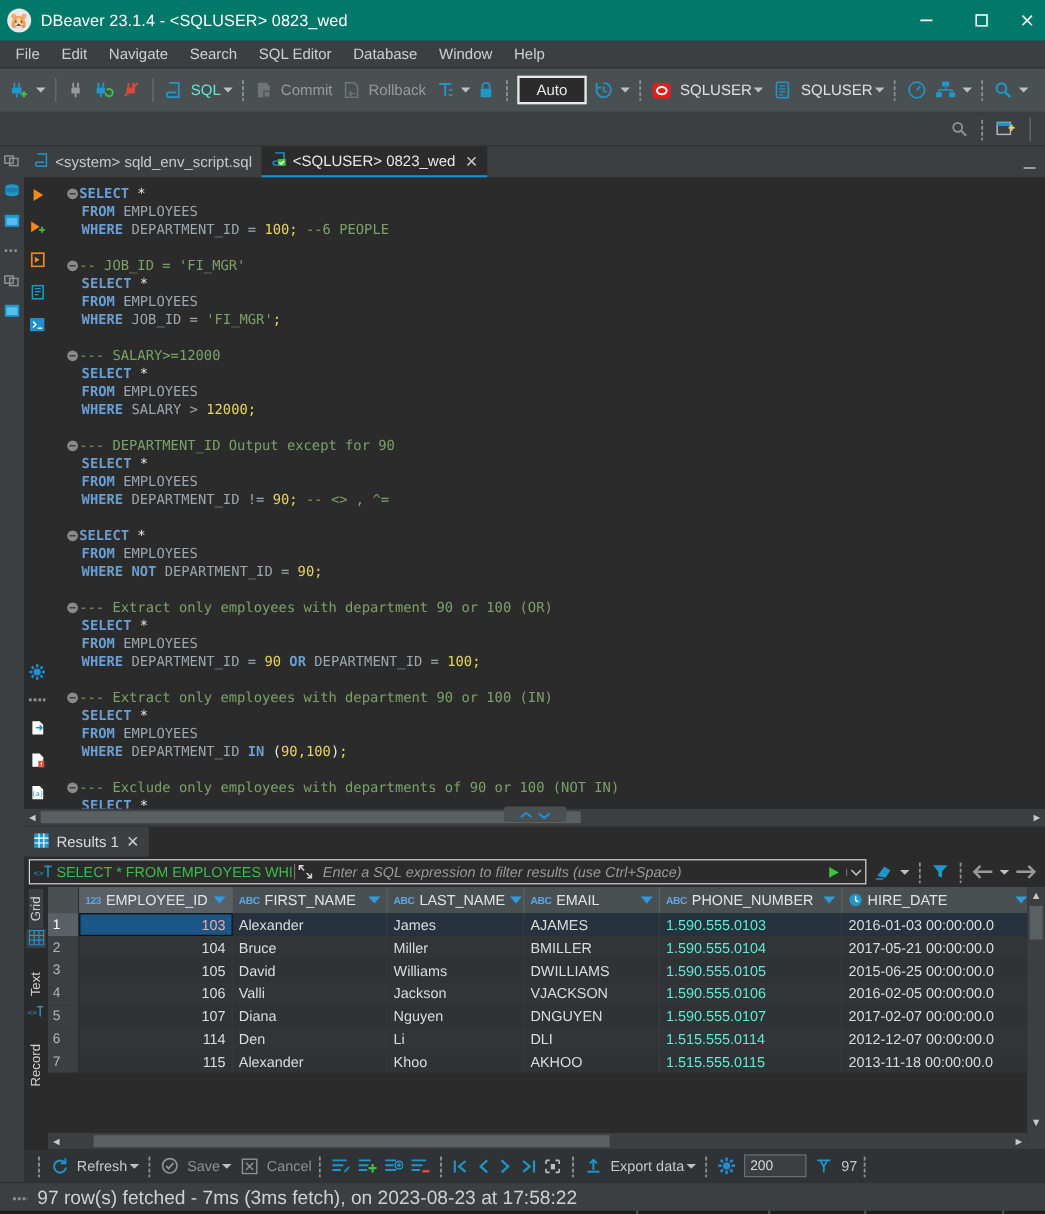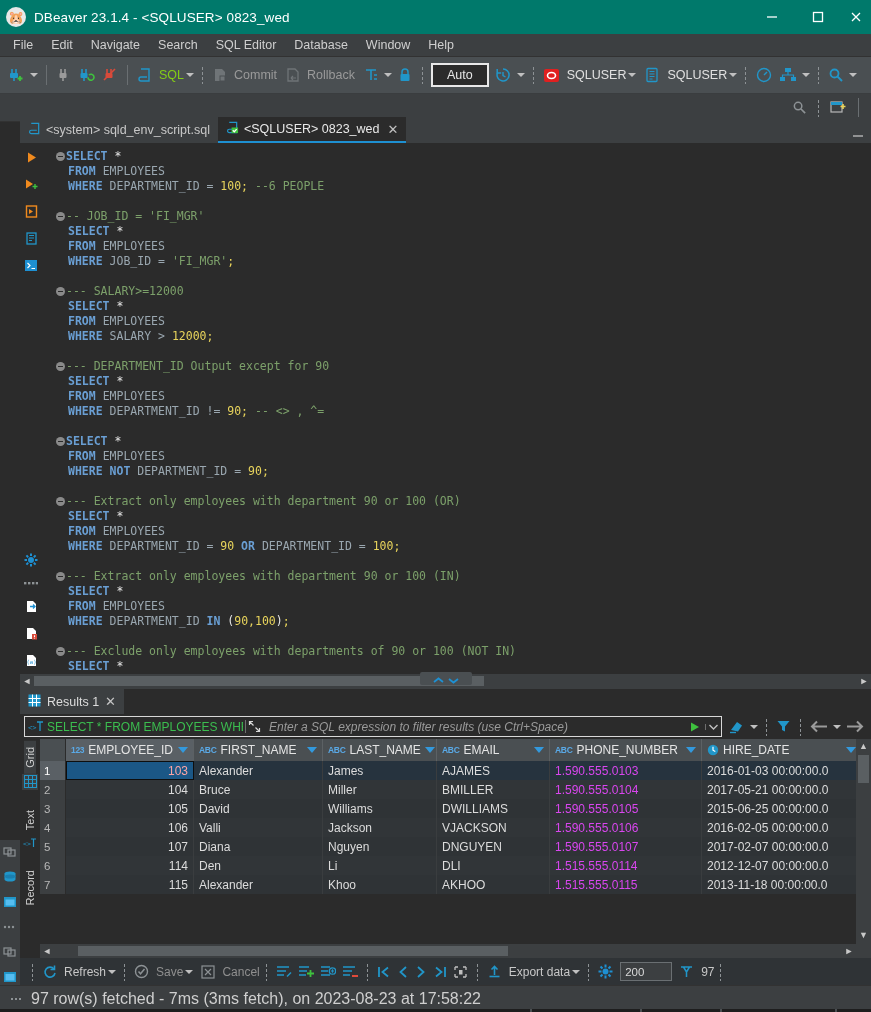--- a/index.html
+++ b/index.html
@@ -40,21 +40,21 @@
     font-size: 12.5px; color: #cfcfcf; padding: 2px 9px; white-space: nowrap;
   }
 
   
   .toolbar {
     height: 37px; flex: 0 0 37px; background: #4a4f52; display: flex; align-items: center;
     padding: 0 4px; gap: 0px; border-bottom: 1px solid #3a3d3f;
   }
   .tbar-btn { display: flex; align-items: center; justify-content: center; height: 28px; padding: 0 3px; }
   .tbar-label { font-size: 12.5px; color: #9a9a9a; padding-left: 3px; white-space: nowrap; }
-  .tbar-label.on { color: #84cc16; }
+  .tbar-label.on { color: #5eead4; }
   .caret { width: 12px; height: 28px; display: flex; align-items: center; justify-content: center; }
   .caret::after {
     content: ""; border-left: 4px solid transparent; border-right: 4px solid transparent;
     border-top: 4px solid #c0c0c0;
   }
   .vsep { width: 1px; height: 20px; background: #6a6f72; margin: 0 6px; flex: 0 0 1px; }
   .dotsep {
     width: 3px; height: 18px; margin: 0 5px; flex: 0 0 3px;
     background-image: radial-gradient(#8d9295 45%, transparent 46%);
     background-size: 3px 5px; background-repeat: repeat-y;
@@ -66,21 +66,21 @@
   .conn-name { font-size: 12.5px; color: #e0e0e0; padding-left: 4px; white-space: nowrap; }
 
   
   .searchstrip {
     height: 28px; flex: 0 0 28px; background: #3c3f41; display: flex;
     align-items: center; justify-content: flex-end; padding-right: 6px; gap: 2px;
     border-bottom: 1px solid #323232;
   }
 
   
-  .body { flex: 1 1 auto; display: flex; min-height: 0; background: #2b2b2b; align-items: flex-end; }
+  .body { flex: 1 1 auto; display: flex; min-height: 0; background: #2b2b2b; }
 
   .leftbar {
     width: 20px; flex: 0 0 20px; background: #3c3f41; display: flex;
     flex-direction: column; align-items: center; padding-top: 4px; gap: 9px;
   }
   .leftbar .li { width: 16px; height: 16px; display: flex; align-items: center; justify-content: center; }
 
   .editorcol { flex: 1 1 auto; display: flex; flex-direction: column; min-width: 0; }
 
   
@@ -202,21 +202,21 @@
   }
   .rowno.corner { background: #4a4f52; }
   .rowno.active { background: #5a6065; color: #fff; }
   .grow.even .gcell { background: #2f3336; }
   .grow.odd .gcell { background: #313538; }
   .grow.r1 .gcell { background: #26333e; }
   .c-id { width: 128px; flex: 0 0 128px; justify-content: flex-end; }
   .c-fn { width: 129px; flex: 0 0 129px; }
   .c-ln { width: 114px; flex: 0 0 114px; }
   .c-em { width: 113px; flex: 0 0 113px; }
-  .c-ph { width: 152px; flex: 0 0 152px; color: #d946ef; }
+  .c-ph { width: 152px; flex: 0 0 152px; color: #5eead4; }
   .c-hd { width: 160px; flex: 0 0 160px; }
   .cell-selected {
     background: #1b5786 !important; border: 1px solid #0e0e0e; color: #fca5a5;
   }
   .gscroll-v {
     width: 15px; flex: 0 0 15px; background: #3c3f41; display: flex; flex-direction: column;
     align-items: center; justify-content: space-between;
   }
   .gsv-arrow { height: 14px; display: flex; align-items: center; justify-content: center; color: #c9c9c9; font-size: 9px; }
   .gsv-thumb { width: 11px; height: 28px; background: #5a5f62; margin-top: 2px; }

